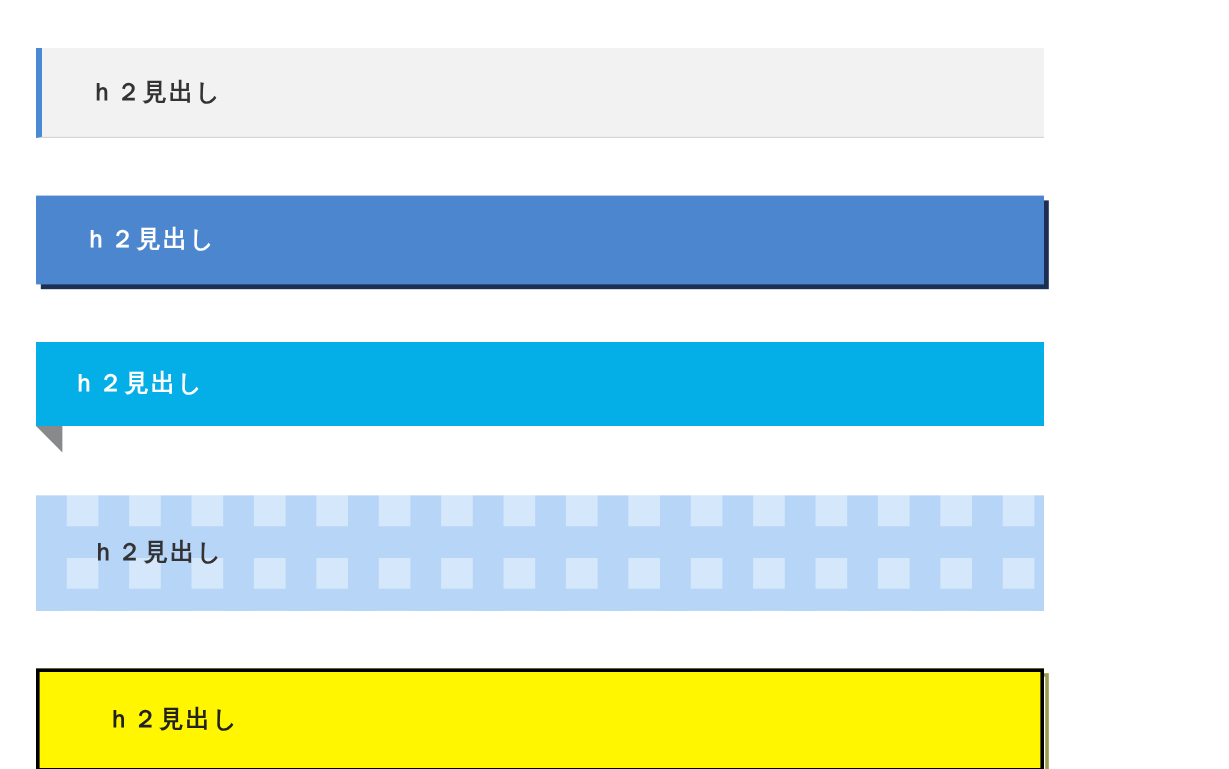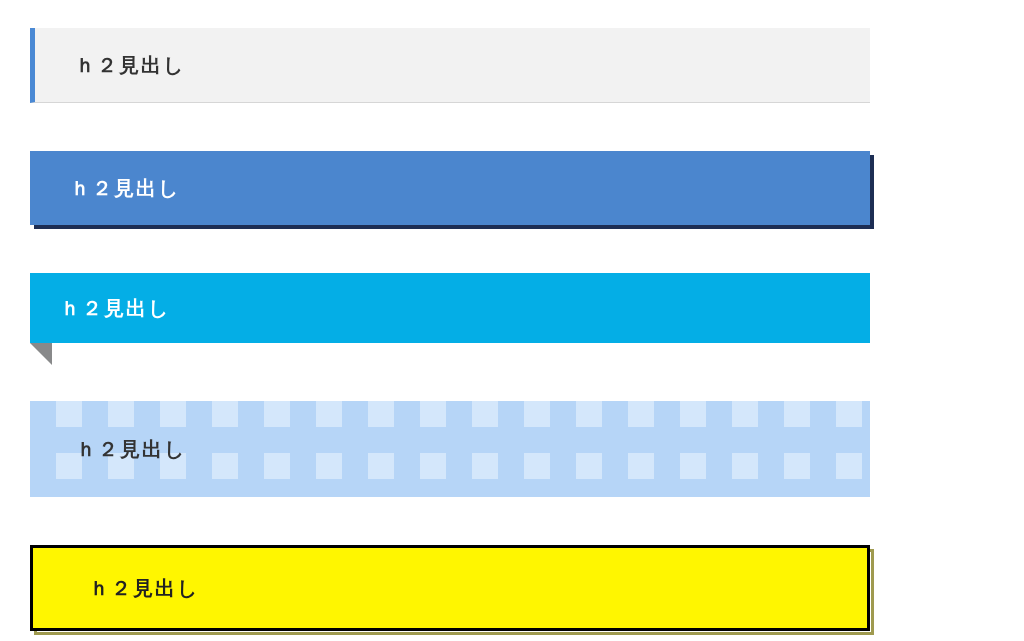--- a/index.html
+++ b/index.html
@@ -7,21 +7,21 @@
     margin: 0;
     padding: 0;
     background: #ffffff;
     font-family: "Hiragino Kaku Gothic ProN", "Hiragino Sans", Meiryo, "Yu Gothic", sans-serif;
     font-weight: bold;
   }
   .canvas {
     width: 900px;
     height: 641px;
     position: relative;
-    padding: 28px 30px 0 30px;
+    padding: 40px 30px 0 30px;
   }
   .heading {
     width: 100%;
     font-size: 20px;
     letter-spacing: 2px;
     line-height: 1;
   }
 
   
   .style-left-accent {

